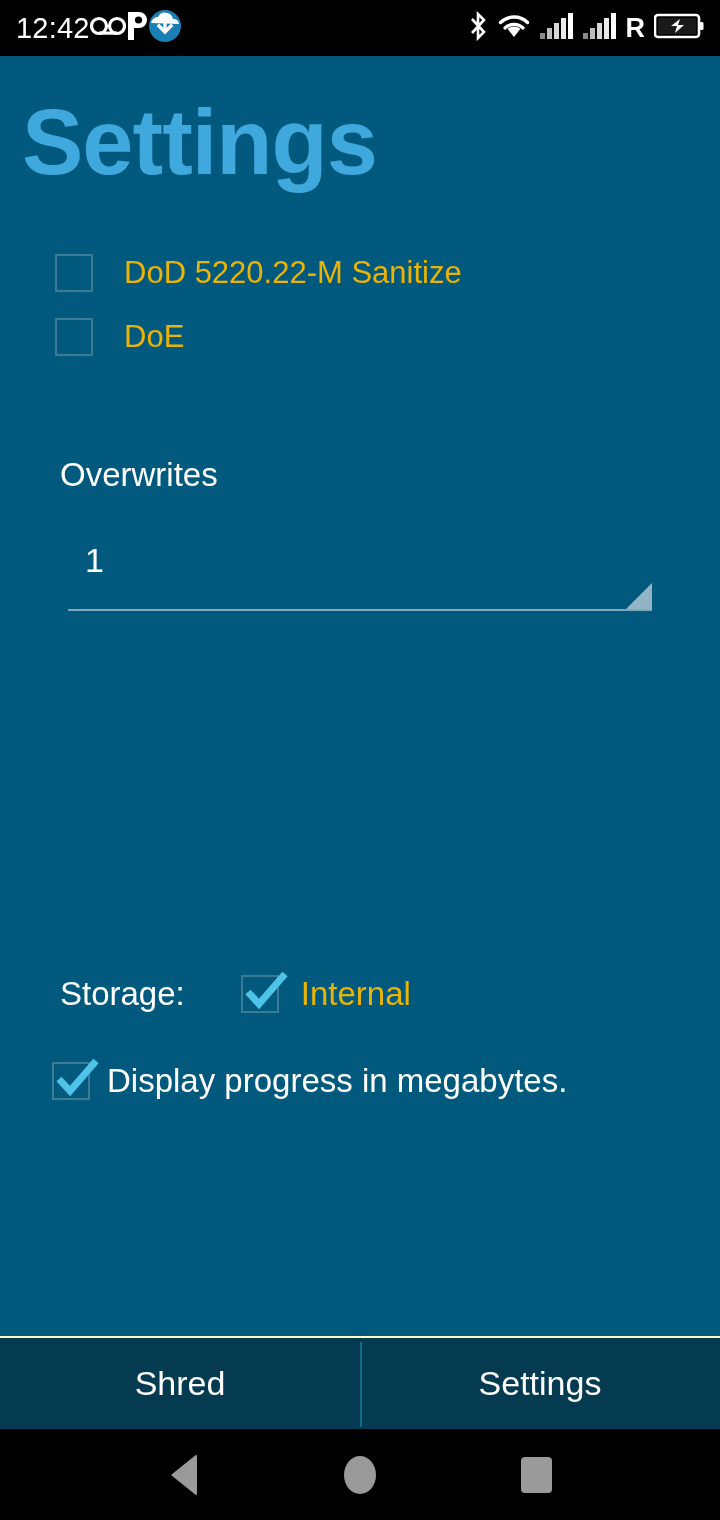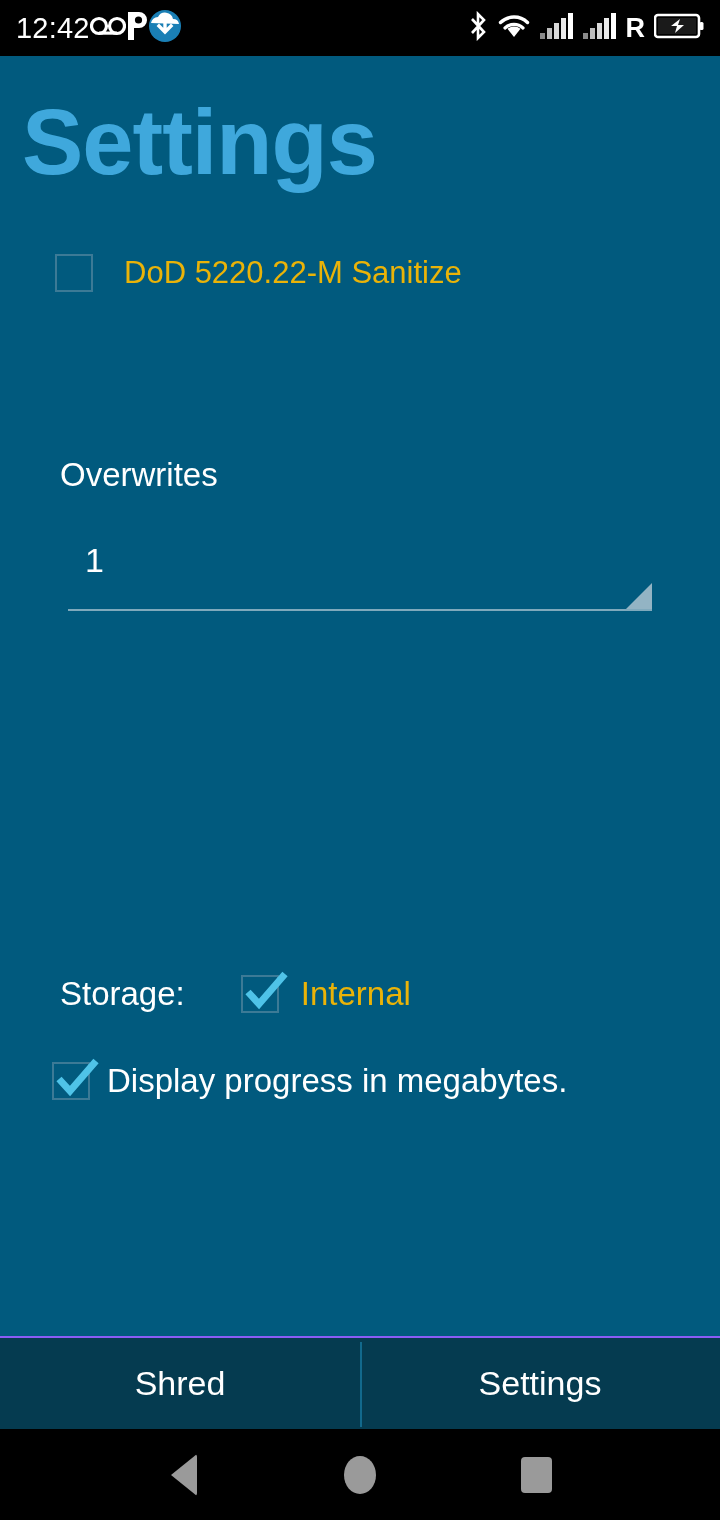--- a/index.html
+++ b/index.html
@@ -132,21 +132,21 @@
     color:#ffffff; font-size:33px; font-weight:400;
     margin-left:17px; white-space:nowrap;
   }
 
   
   #tab-bar {
     position:absolute; left:0; top:1336px;
     width:720px; height:93px;
     background:#053B50;
     display:flex;
-    border-top:2px solid #8b5cf6;
+    border-top:2px solid #fef9c3;
   }
   #tab-bar .tab {
     flex:1 1 0;
     display:flex; align-items:center; justify-content:center;
     color:#ffffff; font-size:34px; font-weight:400;
     position:relative;
   }
   #tab-bar .tab + .tab::before {
     content:""; position:absolute; left:0; top:4px;
     width:2px; height:85px;
@@ -270,20 +270,26 @@
 
     <div id="method-list">
 
       <div class="cb-row">
         <span class="cbox">
           <span class="box"></span>
         </span>
         <span class="cb-label">DoD 5220.22-M Sanitize</span>
       </div>
 
+      <div class="cb-row">
+        <span class="cbox">
+          <span class="box"></span>
+        </span>
+        <span class="cb-label">DoE</span>
+      </div>
 
     </div>
 
     <div class="field-group" style="top:400px;">
       <div class="field-label">Overwrites</div>
       <div class="spinner" style="margin-top:45px;">
         <span class="sp-value">1</span>
         <span class="sp-underline"></span>
         <span class="sp-arrow">
           <svg width="26" height="26" viewBox="0 0 26 26">

